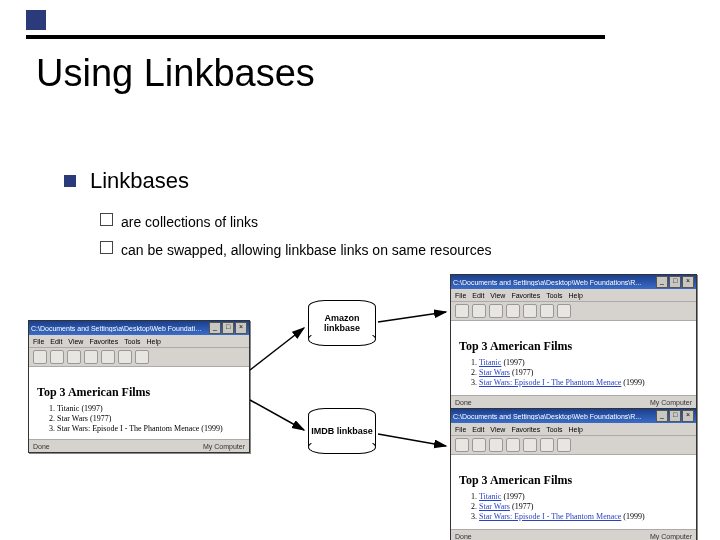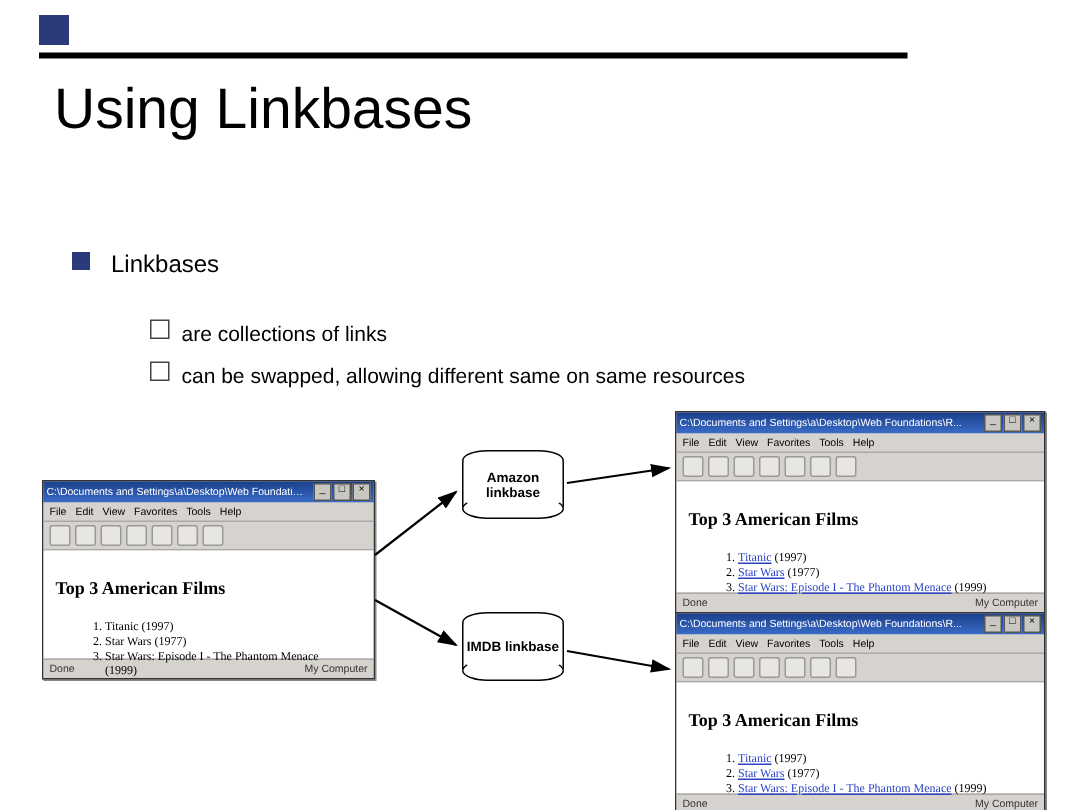--- a/index.html
+++ b/index.html
@@ -1,34 +1,34 @@
 <!DOCTYPE html>
 <html><head>
 <meta charset="utf-8">
 <style>
   html,body{margin:0;padding:0;width:720px;height:540px;background:#fff;font-family:Arial,Helvetica,sans-serif;color:#000;overflow:hidden}
   .slide{position:relative;width:631px;height:540px;box-sizing:border-box}
   .header-accent{position:absolute;left:26px;top:10px;width:20px;height:20px;background:#2b3a7a}
   .header-line{position:absolute;left:26px;right:26px;top:35px;height:4px;background:#000}
   .title{position:absolute;left:36px;top:52px;font-size:38px;font-weight:400;letter-spacing:0px}
-  .bullet1{position:absolute;left:48px;top:168px;font-size:16px}
+  .bullet1{position:absolute;left:64px;top:168px;font-size:22px}
   .sq{display:inline-block;width:12px;height:12px;background:#2b3a7a;margin-right:14px;vertical-align:1px}
   .bullet2{position:absolute;left:100px;top:208px;font-size:14px;line-height:28px;width:560px}
   .cb{display:inline-block;width:11px;height:11px;border:1px solid #444;margin-right:8px;vertical-align:1px}
   .browser{position:absolute;background:#d6d3ce;border:1px solid #333;box-shadow:1px 1px 0 #888;font-family:Tahoma,Arial,sans-serif}
   .titlebar{height:14px;background:linear-gradient(#1b3f8b,#3a6cc7);display:flex;align-items:center;justify-content:space-between;padding:0 2px}
   .titlebar-text{color:#fff;font-size:7px;white-space:nowrap;overflow:hidden;text-overflow:ellipsis;max-width:80%}
   .winbtns{display:flex;gap:1px}
   .winbtn{width:10px;height:10px;background:#c9c7c2;border:1px solid #555;font-size:7px;line-height:8px;text-align:center;color:#000}
   .menubar{height:12px;background:#d6d3ce;display:flex;gap:6px;padding:0 4px;font-size:7px;align-items:center;color:#000;border-bottom:1px solid #aaa}
   .toolbar{height:14px;background:#d6d3ce;display:flex;gap:3px;padding:2px 4px;border-bottom:1px solid #aaa;align-items:center}
   .tbicon{width:12px;height:12px;background:#e8e6e1;border:1px solid #999;border-radius:2px}
   .bcontent{background:#fff;padding:6px 8px;font-family:'Times New Roman',serif;color:#000}
   .bh{font-size:12px;font-weight:700;margin:12px 0 4px}
-  .bol{margin:13px;padding-left:20px;font-size:8px}
+  .bol{margin:0;padding-left:20px;font-size:8px}
   .bol li{margin:1px 0}
   .bol a{color:#2a42c4;text-decoration:underline}
   .statusbar{height:12px;background:#d6d3ce;border-top:1px solid #aaa;display:flex;justify-content:space-between;padding:0 4px;font-size:7px;align-items:center;color:#333}
   .cyl{position:absolute;width:68px}
   .cyl-top{height:12px;border:1px solid #000;border-radius:50%/100%;background:#fff}
   .cyl-body{height:30px;border-left:1px solid #000;border-right:1px solid #000;margin-top:-6px;background:#fff;display:flex;align-items:center;justify-content:center;font-size:9px;font-weight:700;text-align:center;line-height:10px}
   .cyl-bot{height:12px;border:1px solid #000;border-radius:50%/100%;margin-top:-6px;background:#fff;border-top-color:transparent}
   svg.arrows{position:absolute;top:0;left:0;width:720px;height:540px;pointer-events:none}
   
   .b-left{left:28px;top:320px;width:220px}
@@ -45,21 +45,21 @@
 <div class="header-accent"></div>
 <div class="header-line"></div>
 <div class="title">Using Linkbases</div>
 
 <div class="bullet1">
   <span class="sq"></span><span>Linkbases</span>
 </div>
 
 <div class="bullet2">
   <div><span class="cb"></span><span>are collections of links</span></div>
-  <div><span class="cb"></span><span>can be swapped, allowing different same on same resources</span></div>
+  <div><span class="cb"></span><span>can be swapped, allowing linkbase links on same resources</span></div>
 </div>
 
 <div class="browser b-left">
   <div class="titlebar">
     <span class="titlebar-text">C:\Documents and Settings\a\Desktop\Web Foundations\R...</span>
     <span class="winbtns">
       <span class="winbtn">_</span>
       <span class="winbtn">□</span>
       <span class="winbtn">×</span>
     </span>

